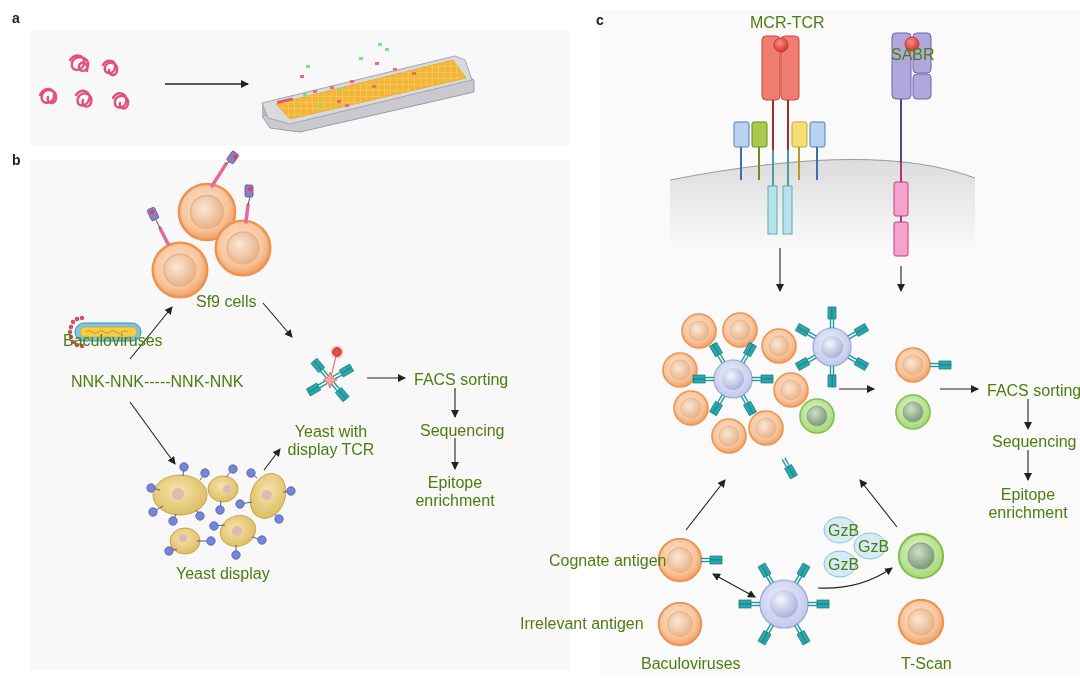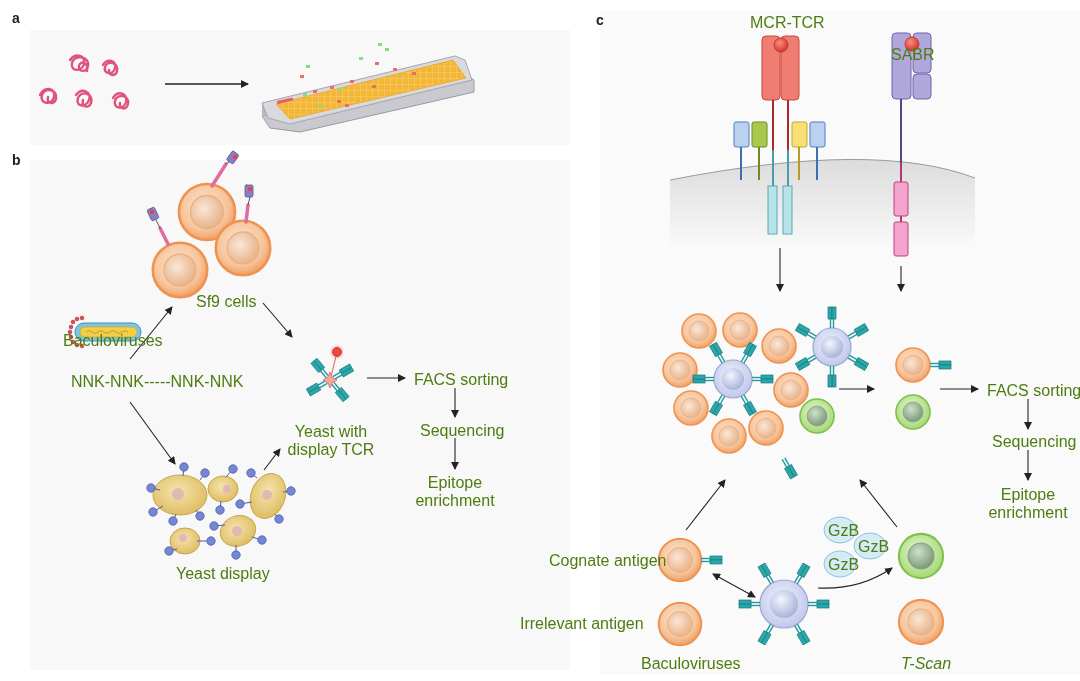--- a/index.html
+++ b/index.html
@@ -473,16 +473,16 @@
 <div class="lbl" style="left:891px;top:14px;margin-top:32px;">SABR</div>
 <div class="lbl" style="left:987px;top:382px;">FACS sorting</div>
 <div class="lbl" style="left:992px;top:433px;">Sequencing</div>
 <div class="lbl center" style="left:988px;top:486px;width:80px;">
   <span>Epitope</span><br>
   <span>enrichment</span>
 </div>
 <div class="lbl" style="left:549px;top:552px;">Cognate antigen</div>
 <div class="lbl" style="left:520px;top:615px;">Irrelevant antigen</div>
 <div class="lbl" style="left:641px;top:655px;">Baculoviruses</div>
-<div class="lbl" style="left:901px;top:655px;font-style:italic;">T-Scan</div>
+<div class="lbl" style="left:901px;top:655px;">T-Scan</div>
 <div class="lbl" style="left:828px;top:522px;">GzB</div>
 <div class="lbl" style="left:858px;top:538px;">GzB</div>
 <div class="lbl" style="left:828px;top:556px;">GzB</div>
 
 </body></html>

